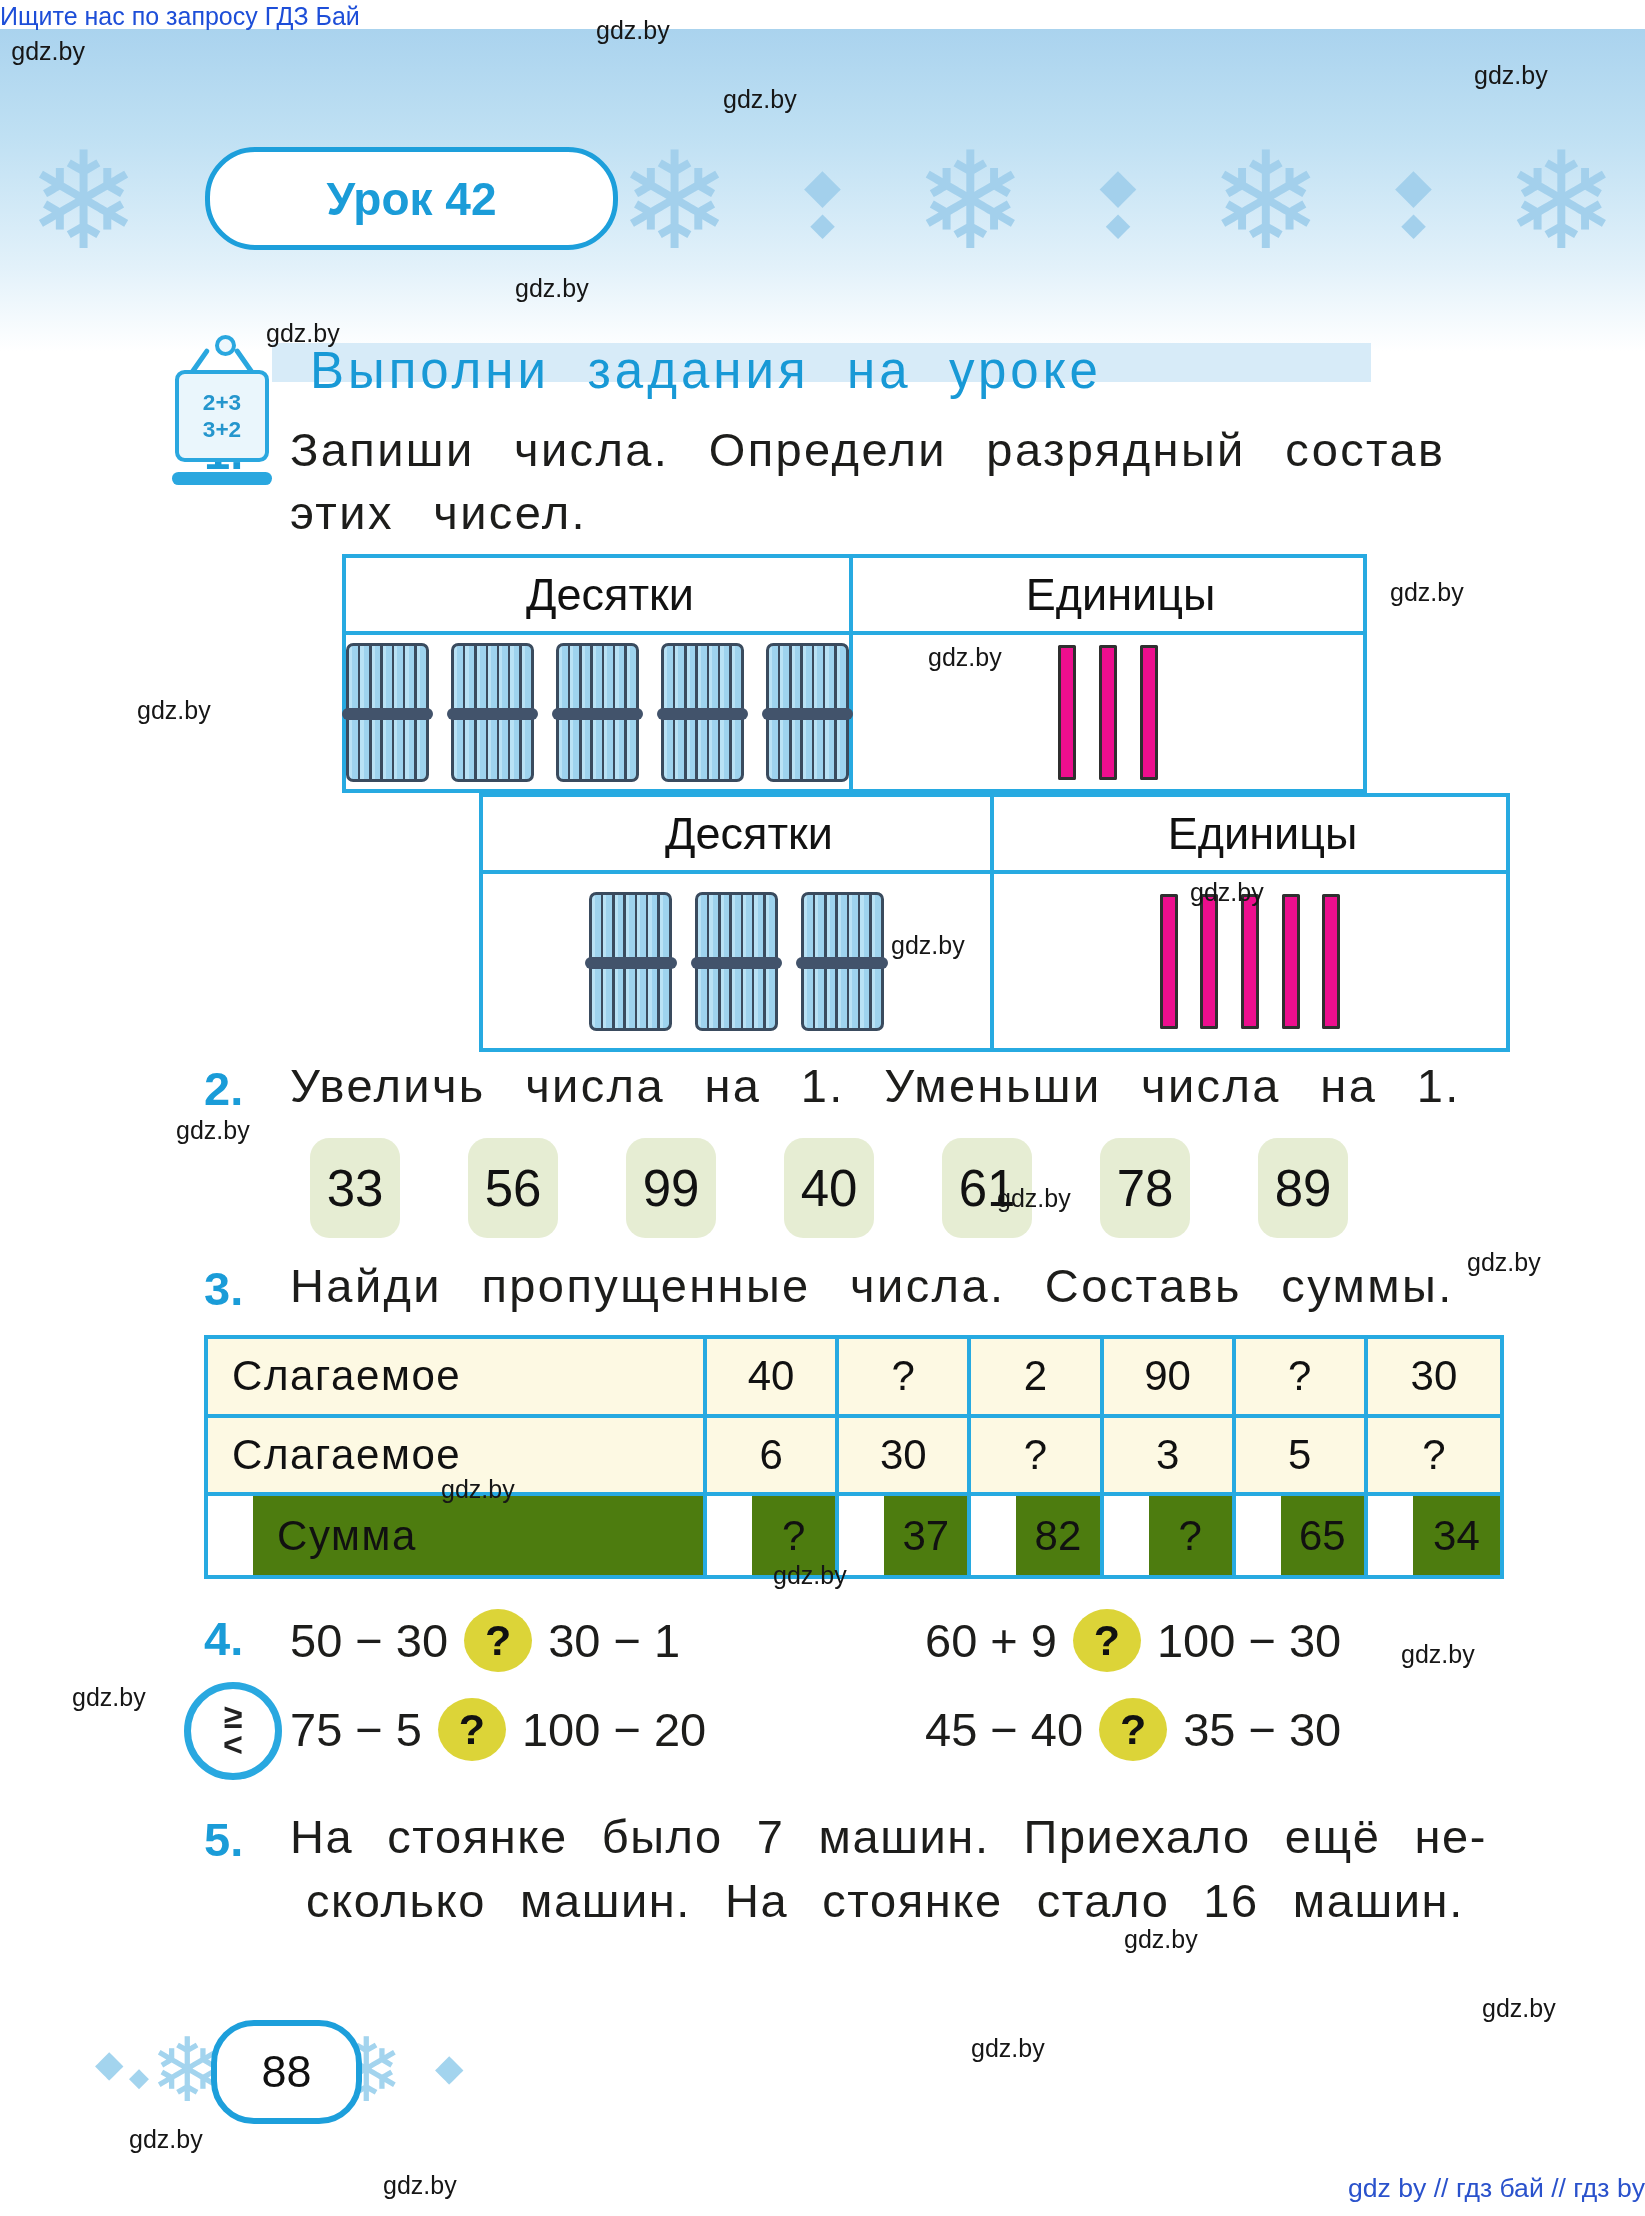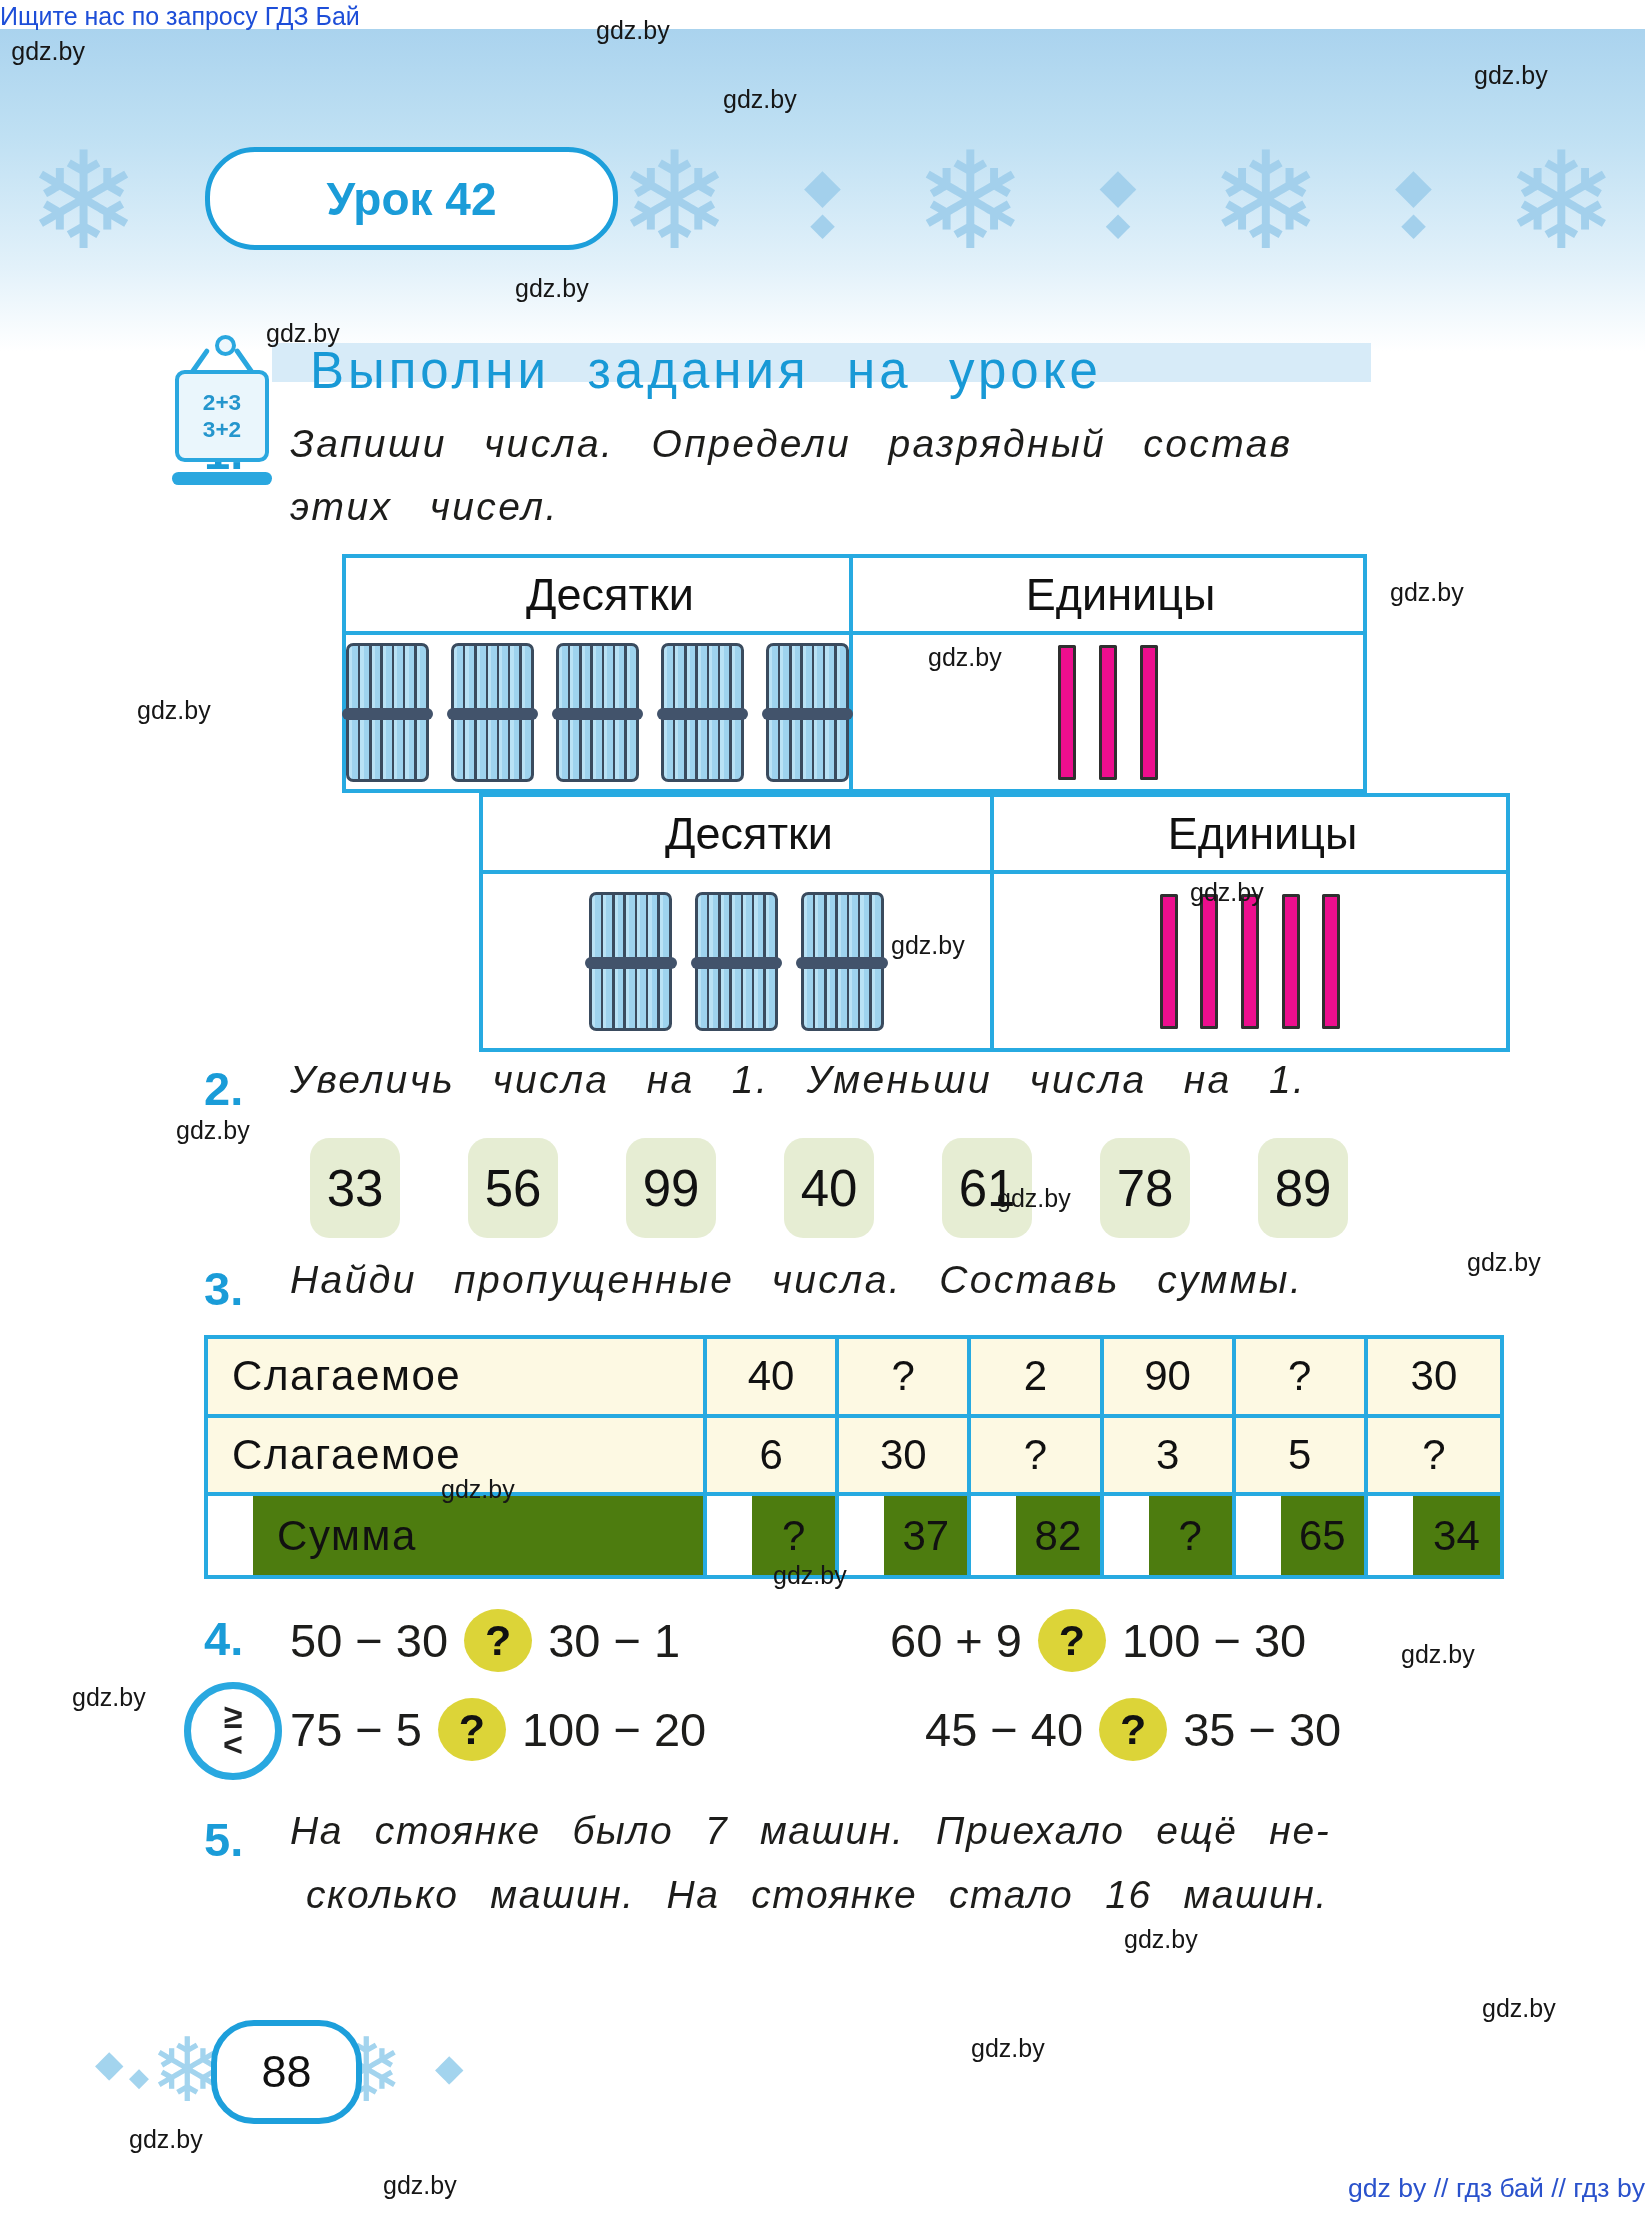--- a/index.html
+++ b/index.html
@@ -41,21 +41,21 @@
   .board .hl,.board .hr{position:absolute;top:11.3px;width:4.8px;height:34px;background:#2aa7df;border-radius:2.4px;}
   .board .hl{left:24px;transform:rotate(35deg);}
   .board .hr{right:24px;transform:rotate(-35deg);}
   .board .panel{position:absolute;left:3.2px;top:35px;right:3.2px;height:84px;background:#eaf6fc;
         border:4.8px solid #2aa7df;border-radius:9.7px;display:flex;flex-direction:column;align-items:center;
         justify-content:center;font-size:22.6px;font-weight:bold;color:#2596cd;line-height:1.2;}
   .board .base{position:absolute;left:0;right:0;bottom:0;height:13px;background:#2aa7df;border-radius:6.4px;}
 
   
   .tnum{position:absolute;font-size:47px;font-weight:bold;color:#1a9cd8;z-index:2;}
-  .ttext{position:absolute;font-size:39px;color:#1d1d1b;letter-spacing:2.4px;word-spacing:24px;z-index:2;white-space:nowrap;font-style:italic;}
+  .ttext{position:absolute;font-size:47px;color:#1d1d1b;letter-spacing:2.4px;word-spacing:24px;z-index:2;white-space:nowrap;}
 
   
   .pv{position:absolute;border:4.8px solid #27aae1;background:#fff;display:grid;z-index:2;}
   #pv1{left:342px;top:554px;width:1017px;height:231px;grid-template-columns:507px 1fr;grid-template-rows:77px 1fr;}
   #pv2{left:479px;top:793px;width:1023px;height:251px;grid-template-columns:511px 1fr;grid-template-rows:77px 1fr;}
   .pv-h{display:flex;align-items:center;justify-content:center;font-size:45px;color:#111;
         border-bottom:4.8px solid #27aae1;padding-left:25px;}
   .pv-h.first{border-right:4.8px solid #27aae1;}
   .pv-c{display:flex;align-items:center;justify-content:center;gap:22.6px;}
   .pv-c.first{border-right:4.8px solid #27aae1;}
@@ -216,21 +216,21 @@
     <div class="c sum">65</div>
     <div class="c sum lastcol">34</div>
   </div>
 
   <div class="tnum" style="left:204px;top:1611px">4.</div>
   <div class="expr" style="left:290px;top:1609px">
     <span>50 − 30</span>
     <span class="q">?</span>
     <span>30 − 1</span>
   </div>
-  <div class="expr" style="left:890px;top:1609px">
+  <div class="expr" style="left:925px;top:1609px">
     <span>60 + 9</span>
     <span class="q">?</span>
     <span>100 − 30</span>
   </div>
   <div class="cmp">
     <span>≥</span>
     <span>&lt;</span>
   </div>
   <div class="expr" style="left:290px;top:1698px">
     <span>75 − 5</span>

